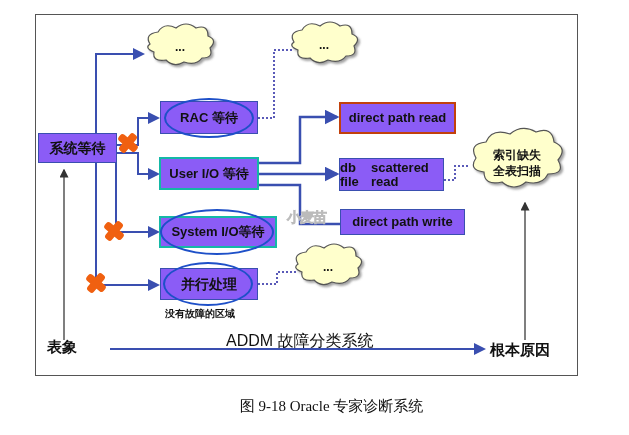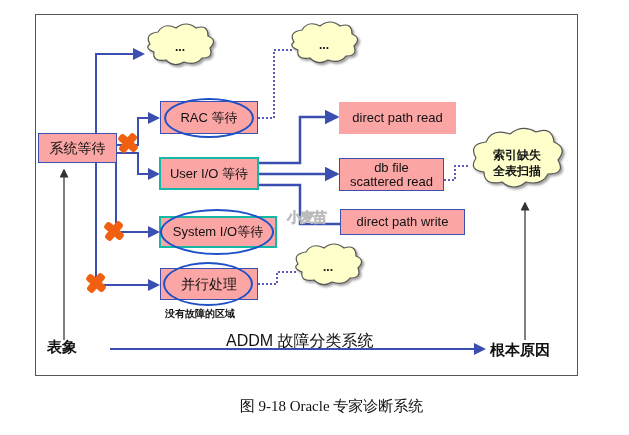--- a/index.html
+++ b/index.html
@@ -1,24 +1,24 @@
 <!DOCTYPE html>
 <html><head>
 <meta charset="utf-8">
 <style>
   html, body { margin:0; padding:0; background:#ffffff; }
   body { width:629px; height:435px; position:relative; overflow:hidden;
          font-family:"Liberation Sans", "DejaVu Sans", sans-serif; }
   #frame { position:absolute; left:35px; top:14px; width:543px; height:362px;
            border:1.5px solid #555; box-sizing:border-box; background:#fff; }
   svg#diagram { position:absolute; left:0; top:0; }
-  .box { position:absolute; background:#fca5a5; border:1.5px solid #3a4fb0;
+  .box { position:absolute; background:#8b5cf6; border:1.5px solid #3a4fb0;
          box-sizing:border-box; display:flex; align-items:center; justify-content:center;
-         font-weight:normal; color:#111; font-size:13px; text-align:left; line-height:1.05; }
-  .box.teal { border:2px solid #fca5a5; }
+         font-weight:bold; color:#111; font-size:13px; text-align:left; line-height:1.05; }
+  .box.teal { border:2px solid #c2410c; }
   .box.thick { border:2px solid #14b8a6; }
   .oval { position:absolute; border:2.5px solid #1e50c8; border-radius:50%; box-sizing:border-box; pointer-events:none; }
   .cloud-text { position:absolute; font-weight:bold; font-size:12px; color:#111; text-align:center; line-height:1.3; }
   .label { position:absolute; color:#111; }
   #caption { position:absolute; left:17px; width:629px; top:397px; text-align:center;
              font-family:"Liberation Serif", "DejaVu Serif", serif; font-size:15px; color:#111; }
   .watermark { position:absolute; font-size:14px; color:#eee; font-weight:bold;
                -webkit-text-stroke:0.6px #bbb; letter-spacing:-1px; }
 </style>
 </head>
@@ -100,21 +100,21 @@
 <div class="box thick" style="left:159px;top:157px;width:100px;height:33px;">User I/O 等待</div>
 
 <div class="box thick" style="left:159px;top:216px;width:118px;height:32px;">System I/O等待</div>
 <div class="oval" style="left:160px;top:209px;width:114px;height:46px;"></div>
 
 <div class="box" style="left:160px;top:268px;width:98px;height:32px;font-size:14px;">并行处理</div>
 <div class="oval" style="left:163px;top:262px;width:90px;height:44px;"></div>
 
 <div class="box teal" style="left:339px;top:102px;width:117px;height:32px;">direct path read</div>
 
-<div class="box" style="left:339px;top:158px;width:105px;height:33px;flex-direction:column;">
+<div class="box" style="left:339px;top:158px;width:105px;height:33px;flex-direction:row;">
   <span>db file</span>
   <span>scattered read</span>
 </div>
 
 <div class="box" style="left:340px;top:209px;width:125px;height:26px;">direct path write</div>
 
 <div class="cloud-text" style="left:160px;top:40px;width:40px;">...</div>
 <div class="cloud-text" style="left:304px;top:38px;width:40px;">...</div>
 <div class="cloud-text" style="left:308px;top:260px;width:40px;">...</div>
 <div class="cloud-text" style="left:482px;top:148px;width:70px;">

